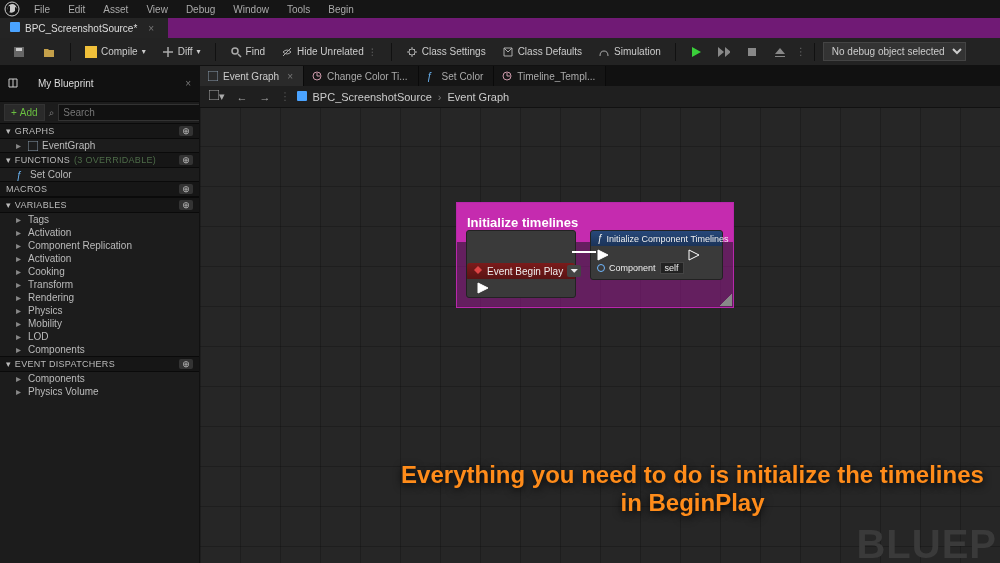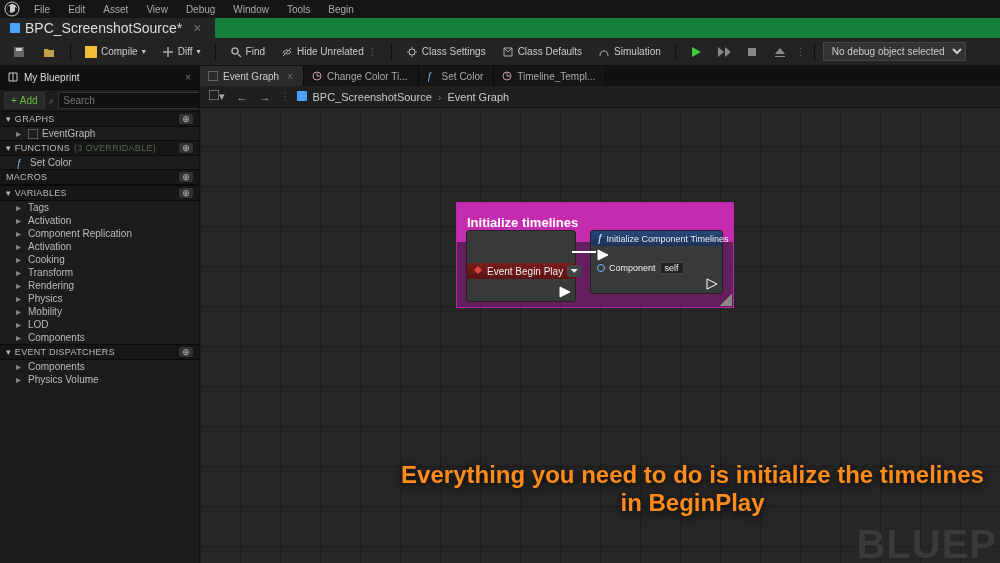--- a/index.html
+++ b/index.html
@@ -3,34 +3,34 @@
 <meta charset="utf-8">
 <style>
 * { box-sizing: border-box; margin: 0; padding: 0; font-family: "Segoe UI", Arial, sans-serif; }
 body { width: 1000px; height: 563px; background: #1a1a1a; color: #ccc; overflow: hidden; position: relative; }
 
 .menubar { height: 18px; background: #151515; display: flex; align-items: center; font-size: 10px; color: #aaa; padding: 0 4px; gap: 2px; }
 .menubar .logo { width: 16px; height: 16px; margin-right: 4px; }
 .menubar .logo svg { width: 16px; height: 16px; }
 .menubar .item { padding: 0 8px; cursor: pointer; }
 
-.tabbar { height: 20px; background: #15803d; display: flex; align-items: center; font-size: 14px; }
+.tabbar { height: 20px; background: #701a75; display: flex; align-items: center; font-size: 10px; }
 .tabbar .tab { padding: 0 14px 0 10px; height: 20px; display: flex; align-items: center; background: #242424; color: #ddd; gap: 5px; cursor: pointer; }
 .tabbar .tab .close { margin-left: 6px; color: #777; }
 
 .toolbar { height: 28px; background: #232323; display: flex; align-items: center; font-size: 10px; color: #ccc; padding: 0 6px; gap: 4px; border-bottom: 1px solid #111; }
 .toolbar .sep { width: 1px; height: 18px; background: #111; margin: 0 4px; }
 .toolbar .btn { display: flex; align-items: center; gap: 4px; padding: 2px 6px; cursor: pointer; white-space: nowrap; }
 .toolbar select { background: #333; border: 1px solid #444; color: #ccc; font-size: 10px; padding: 2px 4px; }
 .play-btn svg { fill: #3acf3a; }
 
 .main { display: flex; height: calc(563px - 18px - 20px - 28px); }
 
 .sidebar { width: 200px; background: #1c1c1c; border-right: 1px solid #111; font-size: 10px; color: #bbb; display: flex; flex-direction: column; overflow: hidden; }
-.sb-top { height: 24px; background: #111; display: flex; align-items: center; padding: 0 8px; font-size: 10px; color: #ddd; border-bottom: 1px solid #0a0a0a; gap: 6px; }
+.sb-top { height: 36px; background: #111; display: flex; align-items: center; padding: 0 8px; font-size: 10px; color: #ddd; border-bottom: 1px solid #0a0a0a; gap: 20px; }
 .sb-top .close { margin-left: auto; color: #777; }
 .sb-addrow { display: flex; align-items: center; padding: 2px 4px; gap: 4px; }
 .sb-addrow .add { background: #2a2a2a; color: #6abf40; padding: 2px 6px; border: 1px solid #333; display: flex; align-items: center; gap: 3px; cursor: pointer; }
 .sb-addrow input { flex: 1; background: #111; border: 1px solid #333; color: #aaa; padding: 2px 4px; font-size: 10px; }
 
 .sb-section { background: #161616; display: flex; align-items: center; padding: 2px 6px; font-size: 9px; color: #bbb; letter-spacing: .3px; border-top: 1px solid #0a0a0a; border-bottom: 1px solid #0a0a0a; cursor: pointer; }
 .sb-section .chev { margin-right: 4px; }
 .sb-section .plus { margin-left: auto; background: #333; padding: 0 3px; border-radius: 2px; cursor: pointer; }
 .sb-section .sub { color: #4d6b48; font-weight: normal; margin-left: 4px; }
 
@@ -56,21 +56,21 @@
 
 .comment-box { position: absolute; background: rgba(162, 24, 152, .5); border: 1px solid #b827ac; }
 .comment-box .header { background: #c52baf; color: #fff; font-size: 13px; font-weight: 600; padding: 12px 10px; }
 .comment-box .resize { position: absolute; right: 1px; bottom: 1px; width: 12px; height: 12px; background: linear-gradient(135deg, transparent 50%, #888 50%); }
 
 .node { position: absolute; background: #3a3a3a; border: 1px solid #222; border-radius: 3px; font-size: 10px; color: #eee; }
 .node .nh { display: flex; align-items: center; padding: 2px 6px; gap: 4px; border-radius: 3px 3px 0 0; white-space: nowrap; }
 .node.red .nh { background: linear-gradient(180deg, #7a1b1b, #5a1414); margin-top: 32px; }
 .node.blue .nh { background: linear-gradient(180deg, #27487a, #1b3358); }
 .node .nh .chev { background: #444; border-radius: 2px; padding: 0 3px; cursor: pointer; }
-.node .body { display: flex; padding: 3px 6px 5px 6px; gap: 4px; flex-direction: column; }
+.node .body { display: flex; padding: 3px 6px 5px 6px; gap: 4px; }
 .node .col { display: flex; flex-direction: column; gap: 3px; }
 .node .pin { width: 10px; height: 10px; display: inline-block; }
 .node .pin.exec svg { fill: #fff; stroke: #fff; }
 .node .pin.obj { width: 8px; height: 8px; border: 1px solid #71b8ff; border-radius: 50%; }
 .node .row { display: flex; align-items: center; gap: 4px; white-space: nowrap; }
 .node .selfbox { background: #222; border: 1px solid #444; padding: 0 4px; font-size: 9px; text-align: center; }
 
 .wire { position: absolute; pointer-events: none; }
 .wire path { stroke: #fff; stroke-width: 2; fill: none; }
 

